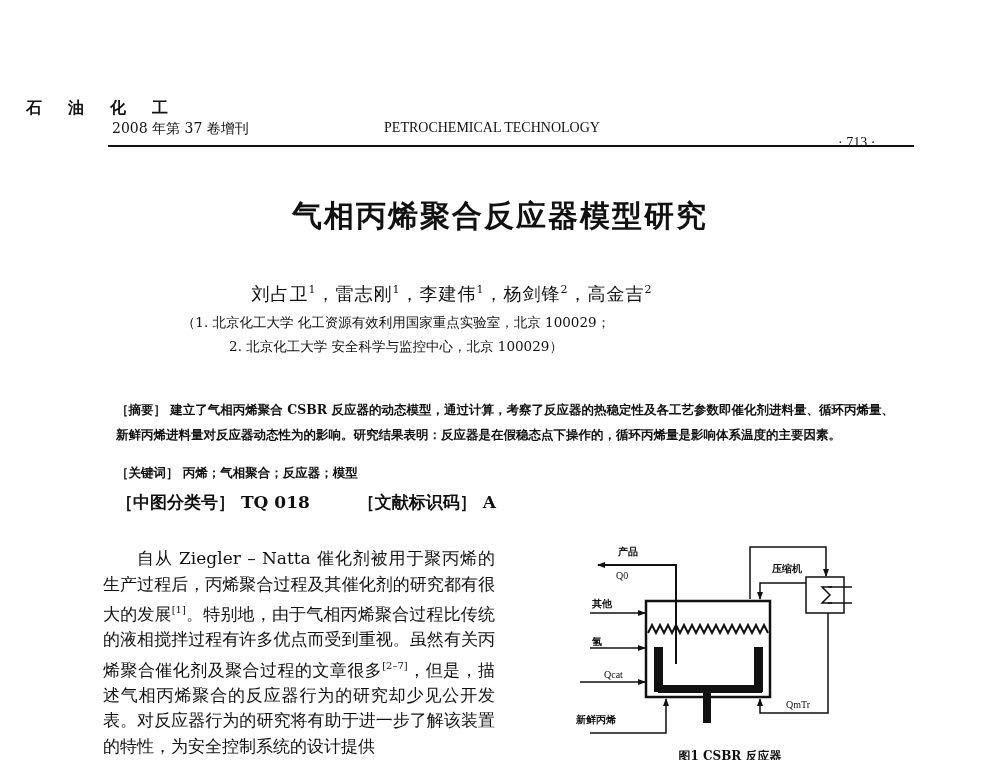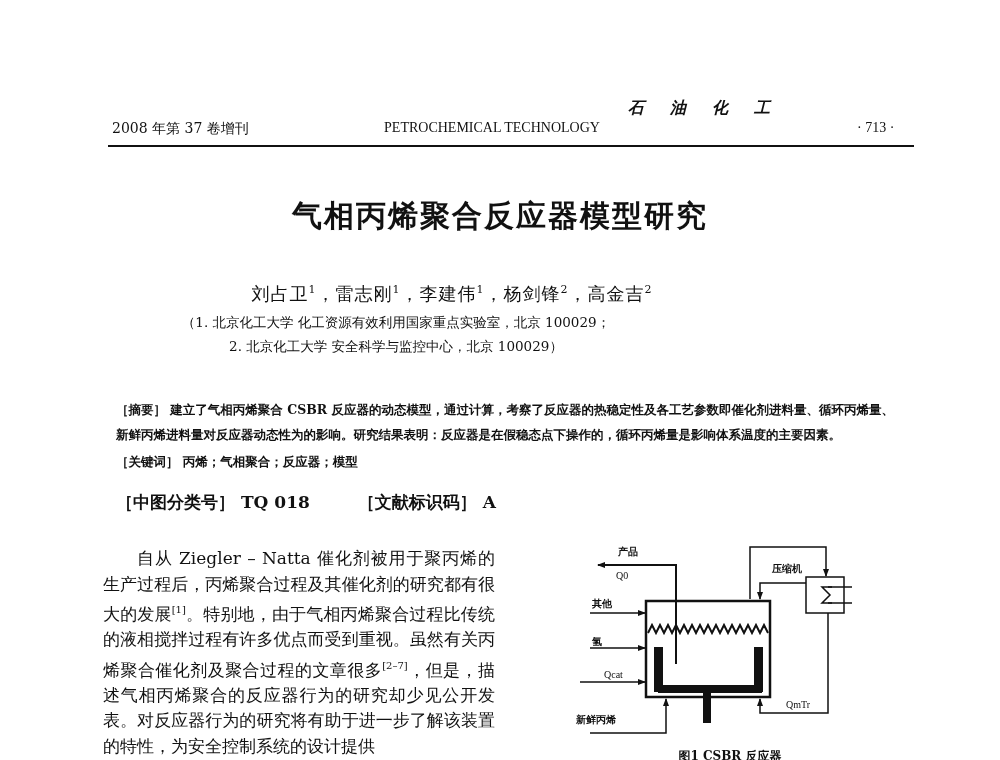--- a/index.html
+++ b/index.html
@@ -1,41 +1,41 @@
 <!DOCTYPE html>
 <html><head>
 <meta charset="utf-8">
 <style>
   html, body { margin: 0; padding: 0; background: #ffffff; }
   body { width: 1000px; height: 760px; position: relative; overflow: hidden;
          font-family: "DejaVu Serif", "Liberation Serif", serif; color: #111; }
   .abs { position: absolute; }
 
   
-  .hdr-journal-cn { left: 0; width: 796px; top: 98px; text-align: right;
-    font-size: 16px; letter-spacing: 26px; font-weight: bold; padding-left: 26px; box-sizing: border-box; font-style: italic; }
+  .hdr-journal-cn { left: 0; width: 796px; top: 98px; text-align: left;
+    font-size: 16px; letter-spacing: 26px; font-weight: bold; padding-left: 26px; box-sizing: border-box; }
   .hdr-left { left: 112px; top: 120px; font-size: 14px; }
   .hdr-journal-en { left: 0; width: 984px; top: 120px; text-align: center;
     font-family: "Liberation Serif", serif; font-size: 14px; letter-spacing: 0px; }
-  .hdr-page { left: 838px; top: 120px; font-size: 14px; font-family: "Liberation Serif", serif; margin-left: 19px; }
+  .hdr-page { left: 838px; top: 135px; font-size: 14px; font-family: "Liberation Serif", serif; }
   .hdr-rule { left: 108px; top: 145px; width: 806px; height: 2px; background: #111; }
 
   
   .title { left: 0; width: 1000px; top: 196px; text-align: center;
     font-family: "DejaVu Sans", "Liberation Sans", sans-serif; font-size: 30px; font-weight: bold; letter-spacing: 2px; }
   .authors { left: 0; width: 904px; top: 282px; text-align: center; font-size: 18px; letter-spacing: 1px; }
   .authors sup { font-size: 11px; }
   .affil { left: 0; width: 792px; text-align: center; font-size: 13.5px; }
   .affil1 { top: 314px; }
   .affil2 { top: 338px; }
 
   
   .abs-block { left: 116px; width: 780px; top: 397px; font-size: 12.5px; font-weight: bold; line-height: 25px; }
   .abs-block .lbl { font-weight: bold; }
-  .kw { left: 116px; top: 454px; font-size: 12.5px; font-weight: bold; }
+  .kw { left: 116px; top: 465px; font-size: 12.5px; font-weight: bold; }
   .cls { left: 116px; top: 491px; font-size: 17px; font-weight: bold; }
   .cls .gap { display: inline-block; width: 42px; }
 
   
   .body-col { left: 98px; width: 402px; top: 541px; font-size: 17px; line-height: 25.5px;
      text-align: justify; }
   .body-col p { margin: 5px; text-indent: 2em; }
   .body-col sup { font-size: 10px; }
 
   

